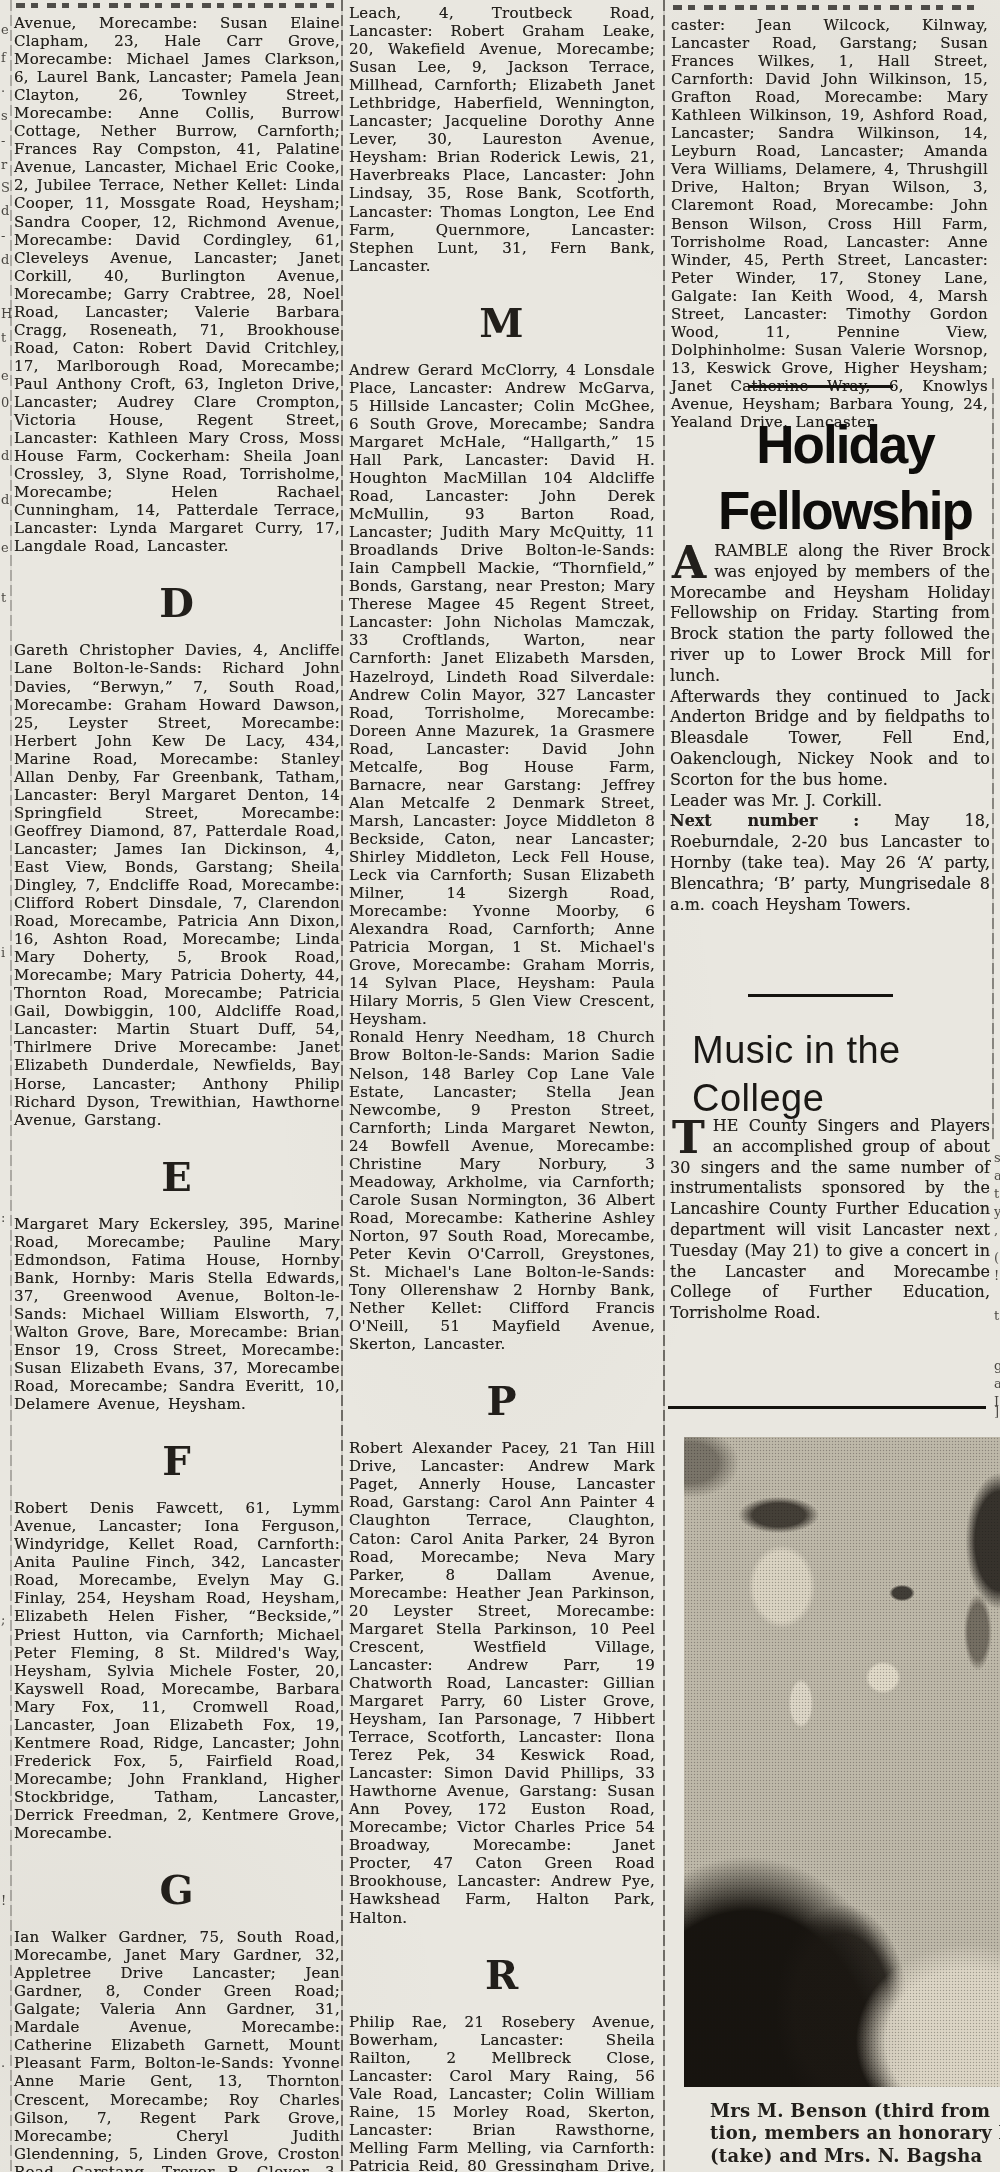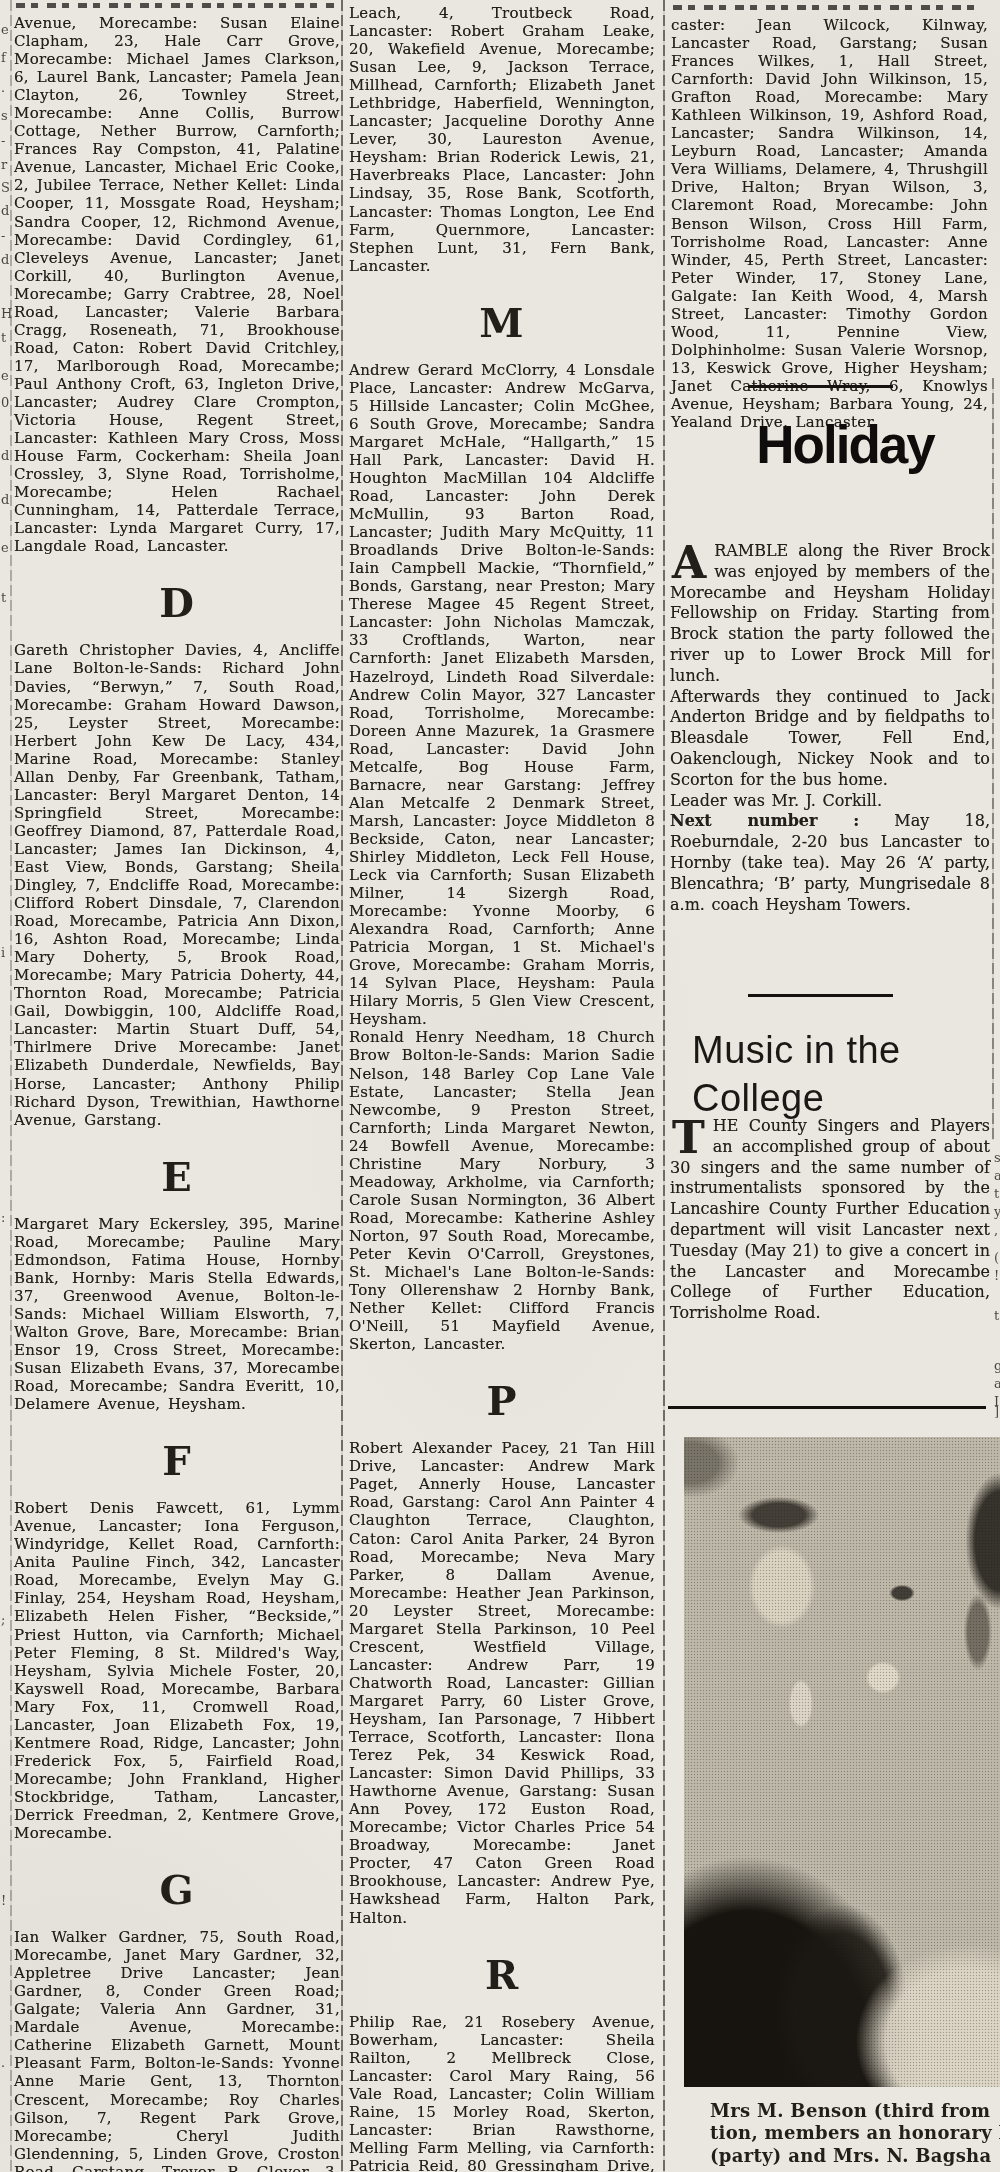--- a/index.html
+++ b/index.html
@@ -148,20 +148,21 @@
   </div>
 
   <div id="col3" class="namecol">
     <div class="clipline"></div>
     <p class="names">caster: Jean Wilcock, Kilnway, Lancaster Road, Garstang; Susan Frances Wilkes, 1, Hall Street, Carnforth: David John Wilkinson, 15, Grafton Road, Morecambe: Mary Kathleen Wilkinson, 19, Ashford Road, Lancaster; Sandra Wilkinson, 14, Leyburn Road, Lancaster; Amanda Vera Williams, Delamere, 4, Thrushgill Drive, Halton; Bryan Wilson, 3, Claremont Road, Morecambe: John Benson Wilson, Cross Hill Farm, Torrisholme Road, Lancaster: Anne Winder, 45, Perth Street, Lancaster: Peter Winder, 17, Stoney Lane, Galgate: Ian Keith Wood, 4, Marsh Street, Lancaster: Timothy Gordon Wood, 11, Pennine View, Dolphinholme: Susan Valerie Worsnop, 13, Keswick Grove, Higher Heysham; Janet Catherine Wray, 6, Knowlys Avenue, Heysham; Barbara Young, 24, Yealand Drive, Lancaster.</p>
   </div>
 
   <div class="shortrule" id="a1rule"></div>
   <h1 class="headline" id="a1head">
     <span>Holiday</span><br>
+    <span>Fellowship</span>
   </h1>
   <div class="article" id="a1body">
     <p><span class="dropcap">A</span><span>RAMBLE along the River Brock was enjoyed by members of the Morecambe and Heysham Holiday Fellowship on Friday. Starting from Brock station the party followed the river up to Lower Brock Mill for lunch.</span></p>
     <p>Afterwards they continued to Jack Anderton Bridge and by fieldpaths to Bleasdale Tower, Fell End, Oakenclough, Nickey Nook and to Scorton for the bus home.</p>
     <p>Leader was Mr. J. Corkill.</p>
     <p><span class="leadin">Next number :</span><span> May 18, Roeburndale, 2-20 bus Lancaster to Hornby (take tea). May 26 ‘A’ party, Blencathra; ‘B’ party, Mungrisedale 8 a.m. coach Heysham Towers.</span></p>
   </div>
 
   <div class="shortrule" id="a2rule"></div>
   <h1 class="headline" id="a2head">
@@ -171,16 +172,16 @@
   <div class="article" id="a2body">
     <p><span class="dropcap">T</span><span>HE County Singers and Players an accomplished group of about 30 singers and the same number of instrumentalists sponsored by the Lancashire County Further Education department will visit Lancaster next Tuesday (May 21) to give a concert in the Lancaster and Morecambe College of Further Education, Torrisholme Road.</span></p>
   </div>
 
   <div id="a3rule"></div>
 
   <div id="photo"></div>
   <div id="caption">
     <div>Mrs M. Benson (third from</div>
     <div>tion, members an honorary l</div>
-    <div>(party) and Mrs. N. Bagsha</div>
+    <div>(take) and Mrs. N. Bagsha</div>
   </div>
 
 </div>
 
 </body></html>

